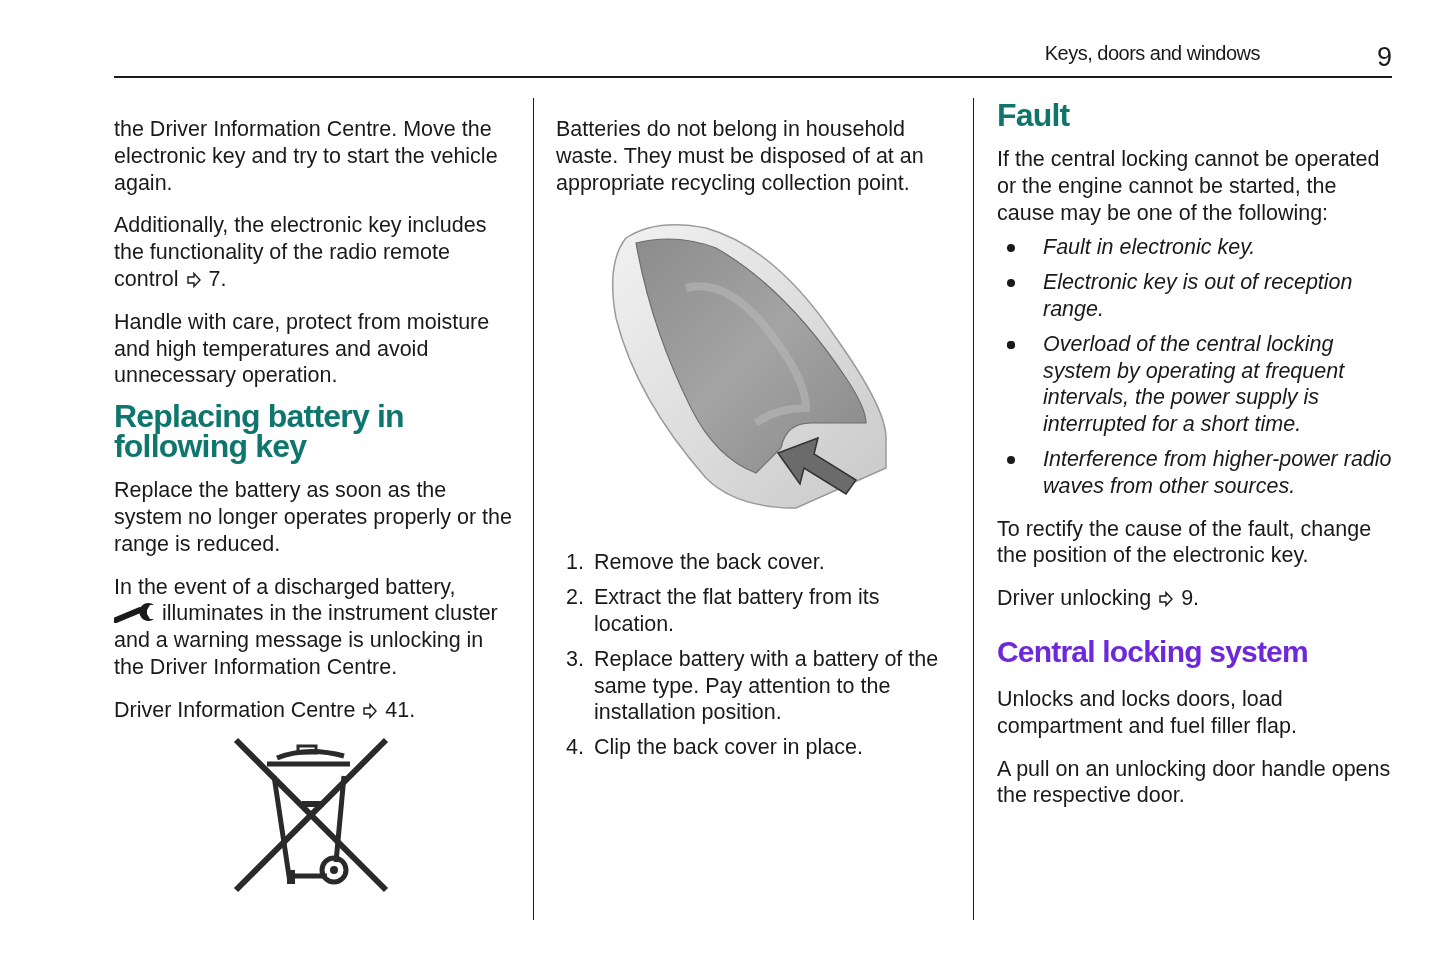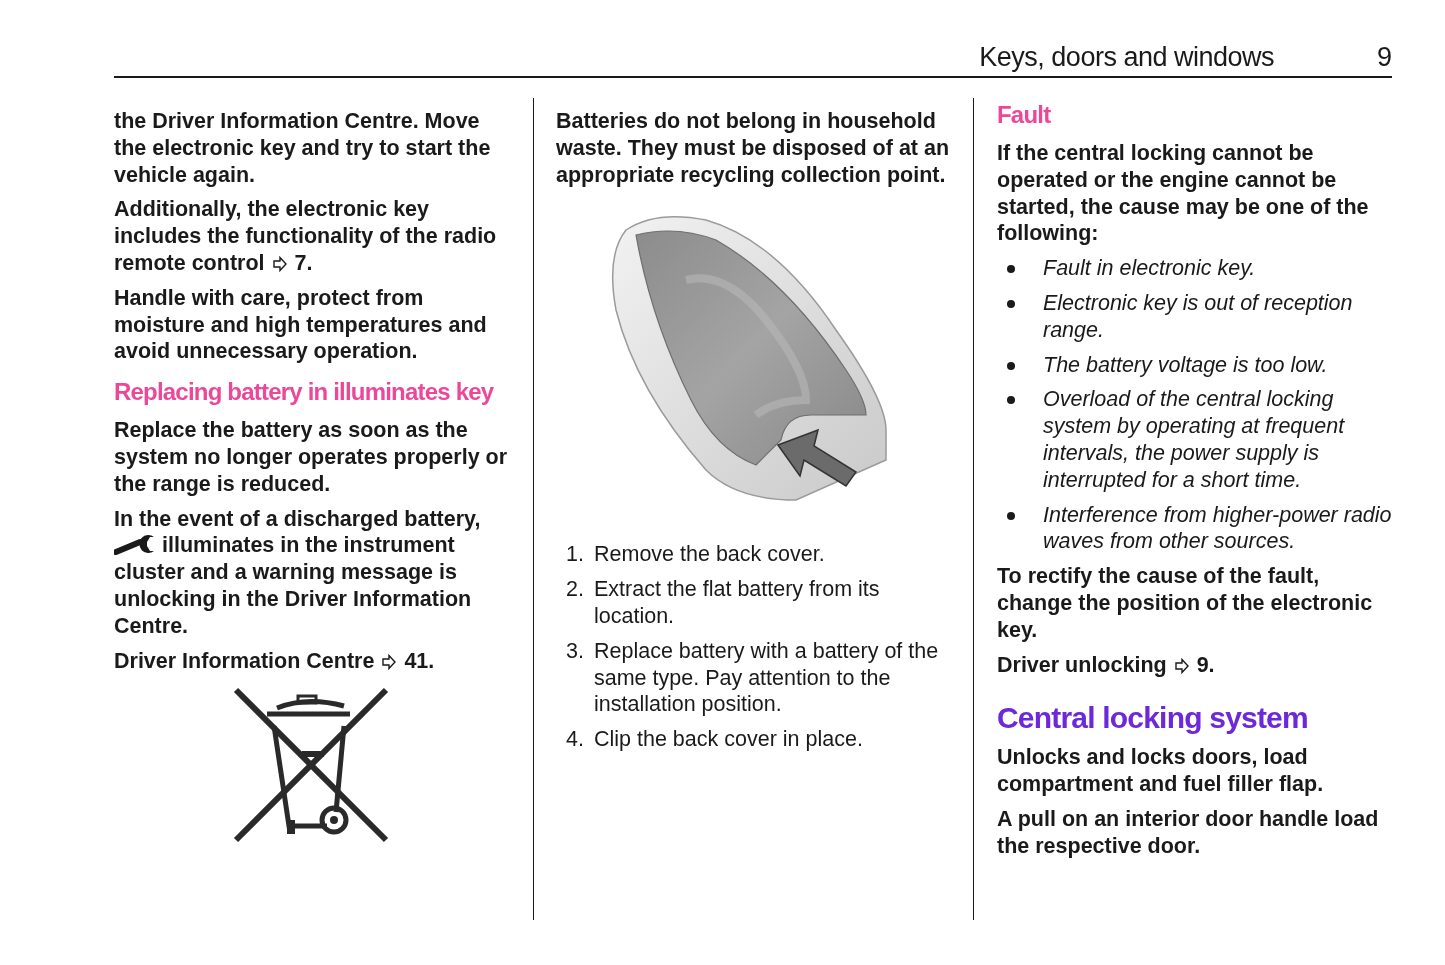--- a/index.html
+++ b/index.html
@@ -5,34 +5,34 @@
   html, body { margin: 0; padding: 0; background: #ffffff; }
   body {
     width: 1445px; height: 965px; position: relative; overflow: hidden;
     font-family: "Liberation Sans", sans-serif; color: #1a1a1a;
   }
   .header {
     position: absolute; left: 114px; top: 38px; width: 1278px; height: 38px;
     border-bottom: 2px solid #1a1a1a;
   }
   .header-title {
-    position: absolute; right: 118px; top: 4px; font-size: 27px; letter-spacing: -0.5px;
+    position: absolute; right: 132px; top: 4px; font-size: 20px; letter-spacing: -0.5px;
   }
   .header-page {
     position: absolute; right: 0; top: 4px; font-size: 27px;
   }
   .divider { position: absolute; width: 1px; background: #1a1a1a; top: 98px; height: 822px; }
   .col { position: absolute; top: 100px; font-size: 21.5px; line-height: 26.8px; }
-  .col p { margin: 8px 0 8px 0; font-weight: bold; }
+  .col p { margin: 16px 0 8px 0; }
   .col1 { left: 114px; width: 400px; }
   .col2 { left: 556px; width: 400px; }
   .col3 { left: 997px; width: 400px; }
   h3 {
-    margin: 12px 0 10px 0; font-size: 24px; line-height: 30px; font-weight: bold;
-    letter-spacing: -0.8px; color: #ec4899;
+    margin: 12px 0 10px 0; font-size: 32px; line-height: 30px; font-weight: bold;
+    letter-spacing: -0.8px; color: #0f766e;
   }
   h2 {
     margin: 22px 0 6px 0; font-size: 30px; line-height: 36px; font-weight: bold;
     letter-spacing: -0.8px; color: #6d28d9;
   }
   .ref { display: inline-block; width: 14px; height: 16px; vertical-align: -2px; margin: 0 2px; }
   .wrench { display: inline-block; width: 44px; height: 22px; vertical-align: -4px; margin-right: 4px; }
   .figure { display: block; }
   ol { margin: 26px 0 0 0; padding: 0; list-style: none; }
   ol li { position: relative; padding-left: 38px; margin-bottom: 8px; }
@@ -57,21 +57,21 @@
 <div class="col col1">
   <p>the Driver Information Centre. Move the electronic key and try to start the vehicle again.</p>
   <p>
     <span>Additionally, the electronic key includes the functionality of the radio remote control</span>
     <svg class="ref" viewBox="0 0 14 16">
         <path d="M1 5 H7 V1.5 L13 8 L7 14.5 V11 H1 Z" fill="none" stroke="#1a1a1a" stroke-width="1.4"></path>
       </svg>
     <span>7.</span>
   </p>
   <p>Handle with care, protect from moisture and high temperatures and avoid unnecessary operation.</p>
-  <h3>Replacing battery in illuminates key</h3>
+  <h3>Replacing battery in following key</h3>
   <p>Replace the battery as soon as the system no longer operates properly or the range is reduced.</p>
   <p>
     <span>In the event of a discharged battery,</span><br>
     <svg class="wrench" viewBox="0 0 44 22">
       <path d="M2 18 L26 8" stroke="#1a1a1a" stroke-width="6" stroke-linecap="round"></path>
       <path d="M40 3 A9 9 0 1 0 40 17 L36 17 L33 12 L33 8 L36 3 Z" fill="#1a1a1a"></path>
     </svg><span>illuminates in the instrument cluster and a warning message is unlocking in the Driver Information Centre.</span>
   </p>
   <p>
     <span>Driver Information Centre</span>
@@ -123,28 +123,28 @@
     <li><span class="num">4.</span><span>Clip the back cover in place.</span></li>
   </ol>
 </div>
 
 <div class="col col3">
   <h3 style="margin-top:0">Fault</h3>
   <p>If the central locking cannot be operated or the engine cannot be started, the cause may be one of the following:</p>
   <ul>
     <li><span class="dot"></span><span>Fault in electronic key.</span></li>
     <li><span class="dot"></span><span>Electronic key is out of reception range.</span></li>
-    <li><span class="dot"></span><span>The battery voltage is too low.</span></li>
+    <li><span class="dot"></span></li>
     <li><span class="dot"></span><span>Overload of the central locking system by operating at frequent intervals, the power supply is interrupted for a short time.</span></li>
     <li><span class="dot"></span><span>Interference from higher-power radio waves from other sources.</span></li>
   </ul>
   <p>To rectify the cause of the fault, change the position of the electronic key.</p>
   <p>
     <span>Driver unlocking</span>
     <svg class="ref" viewBox="0 0 14 16">
         <path d="M1 5 H7 V1.5 L13 8 L7 14.5 V11 H1 Z" fill="none" stroke="#1a1a1a" stroke-width="1.4"></path>
       </svg>
     <span>9.</span>
   </p>
   <h2>Central locking system</h2>
   <p>Unlocks and locks doors, load compartment and fuel filler flap.</p>
-  <p>A pull on an interior door handle load the respective door.</p>
+  <p>A pull on an unlocking door handle opens the respective door.</p>
 </div>
 
 </body></html>

